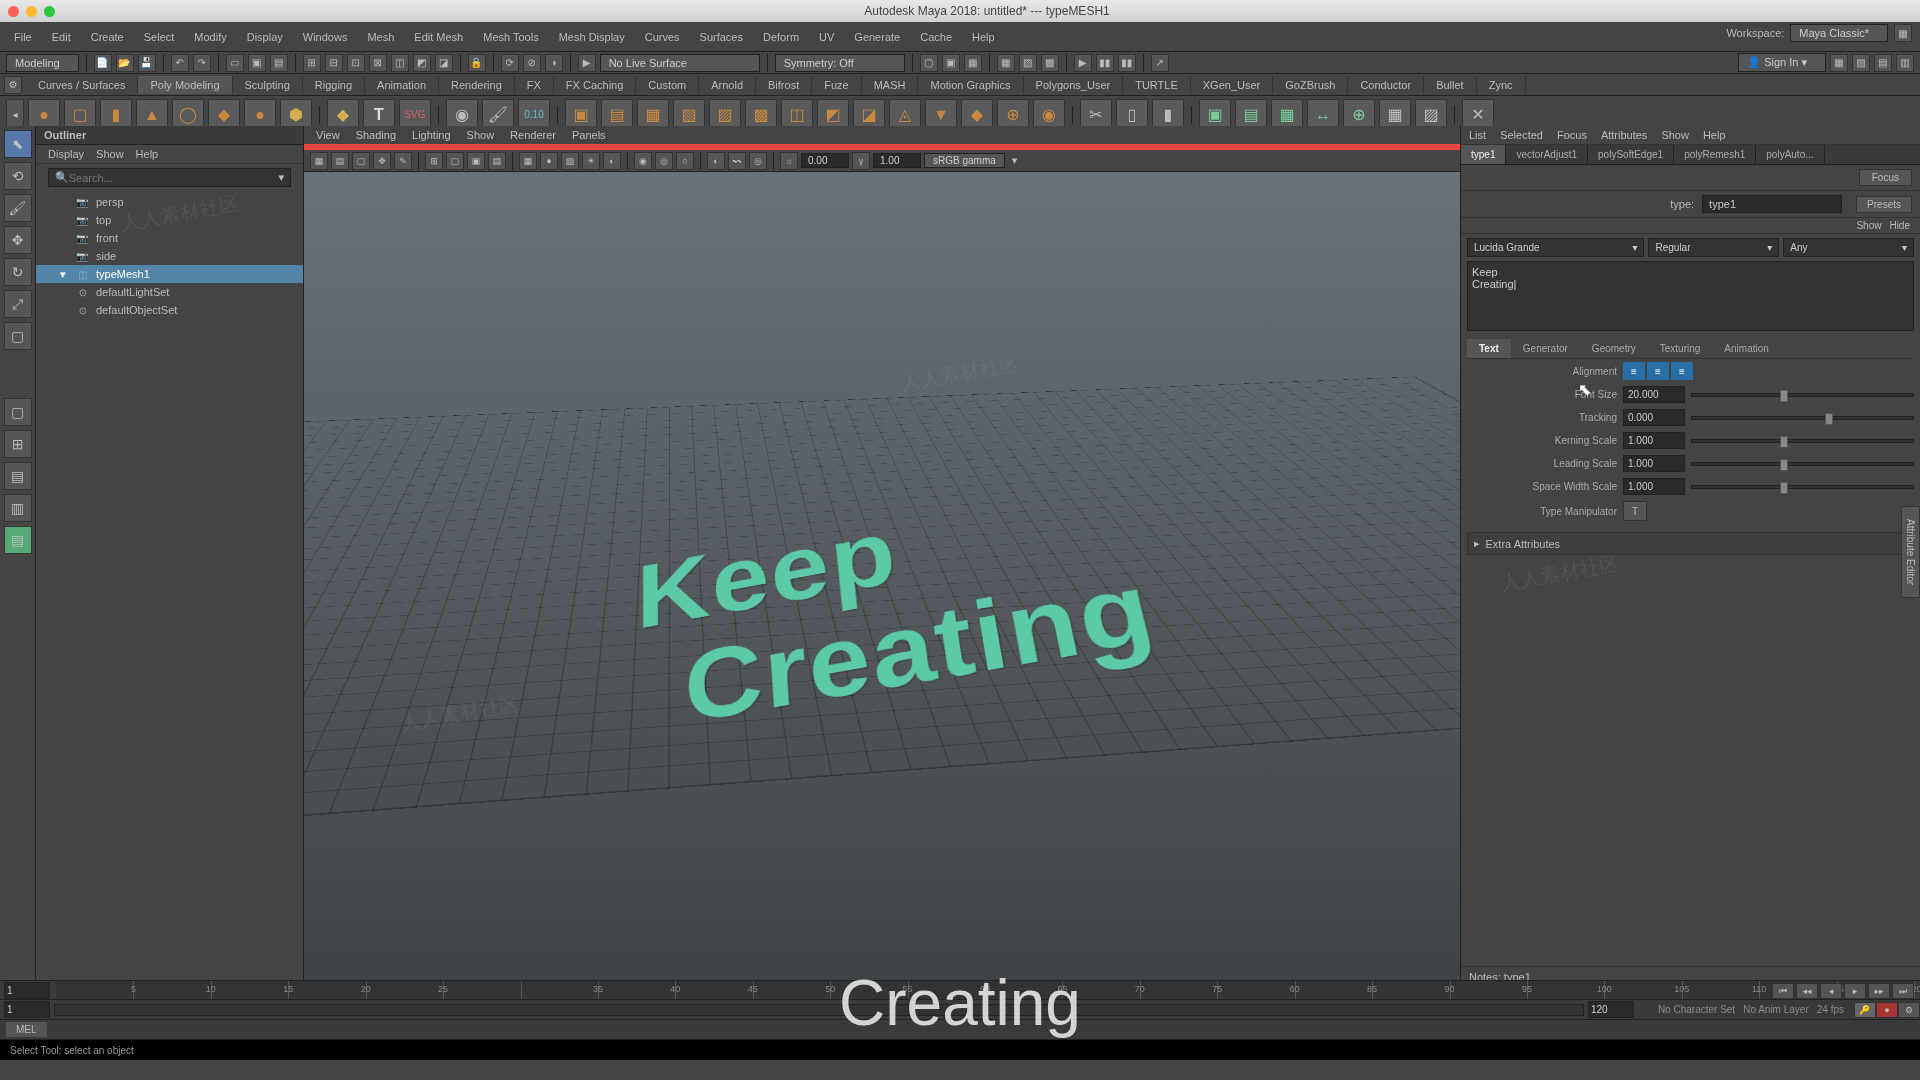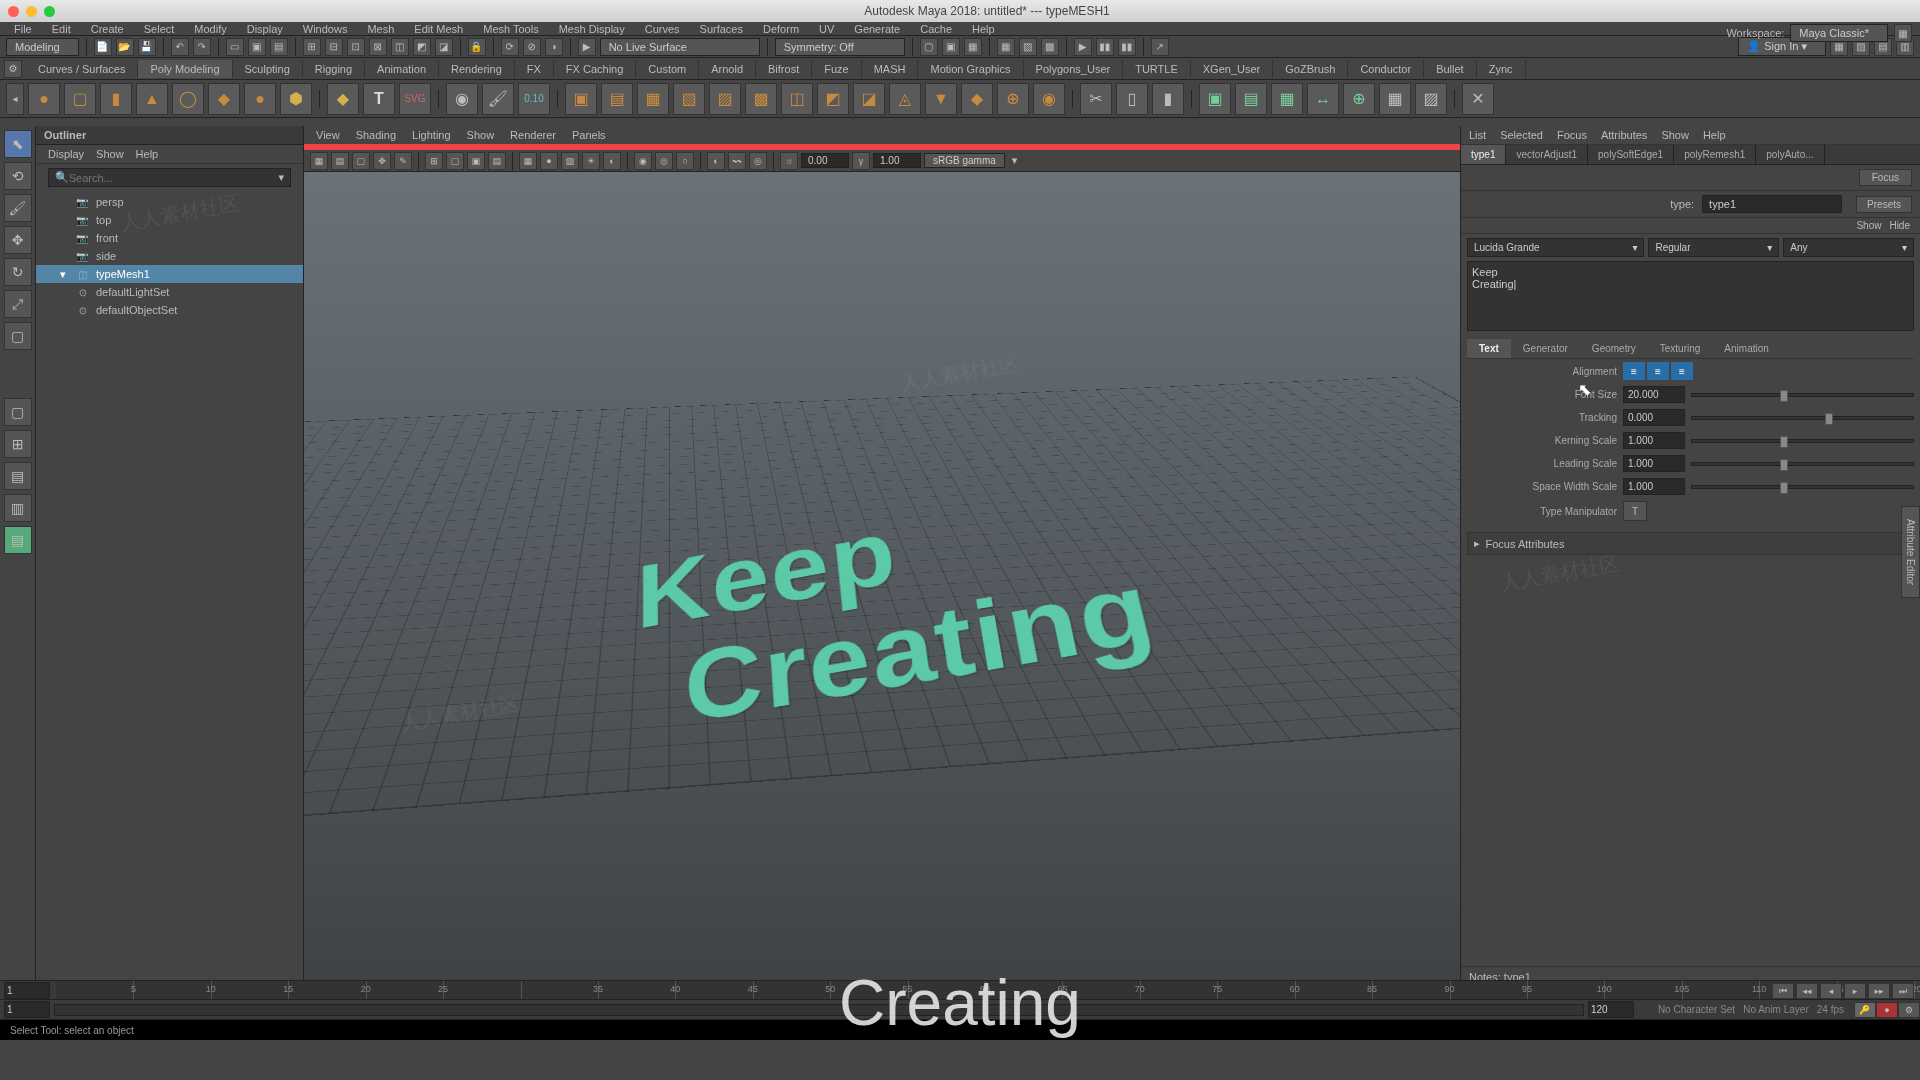--- a/index.html
+++ b/index.html
@@ -1,21 +1,21 @@
 <!DOCTYPE html>
 <html><head>
 <meta charset="utf-8">
 <style>
 * { margin:0; padding:0; box-sizing:border-box; font-family:Arial,Helvetica,sans-serif; }
 body { background:#444; color:#bbb; font-size:11px; width:1920px; height:1080px; position:relative; overflow:hidden; }
 .titlebar { height:22px; background:linear-gradient(#e8e8e8,#d0d0d0); display:flex; align-items:center; padding:0 8px; gap:7px; }
 .traffic-light { width:11px; height:11px; border-radius:50%; }
 .tl-red{background:#ff5f57}.tl-yellow{background:#febc2e}.tl-green{background:#28c840}
 .title-text{flex:1;text-align:center;color:#444;font-size:12px}
-.menubar{height:14px;background:#444;display:flex;align-items:center;padding:0 6px;gap:4px;border-bottom:1px solid #222}
+.menubar{height:30px;background:#444;display:flex;align-items:center;padding:0 6px;gap:4px;border-bottom:1px solid #222}
 .menubar span{padding:2px 8px;font-size:11px;cursor:pointer}
 .workspace-row{position:absolute;right:8px;top:22px;height:22px;display:flex;align-items:center;gap:6px;font-size:11px}
 .statusline{height:22px;background:#444;display:flex;align-items:center;padding:0 6px;border-bottom:1px solid #222;gap:4px}
 .status-dropdown{background:#555;border:1px solid #222;padding:2px 18px 2px 8px;font-size:11px;color:#ccc}
 .status-icon{width:18px;height:18px;background:#555;border:1px solid #333;display:flex;align-items:center;justify-content:center;font-size:10px}
 .status-sep{width:1px;height:18px;background:#222;margin:0 3px}
 .shelf-tabs{height:22px;background:#444;display:flex;align-items:center;border-bottom:1px solid #222}
 .shelf-tab{padding:3px 12px;font-size:11px;cursor:pointer;border-right:1px solid #333}
 .shelf-tab.active{background:#555}
 .shelf{height:38px;background:#444;display:flex;align-items:center;padding:0 6px;gap:4px;border-bottom:1px solid #222}
@@ -492,21 +492,21 @@
         <div class="ae-slider">
             <div class="ae-slider-thumb" style="left:40%"></div>
           </div>
       </div>
       <div class="ae-attr">
         <label>Type Manipulator</label>
         <div class="status-icon" style="width:24px;height:20px">T</div>
       </div>
       <div class="ae-collapse">
         <span>▸</span>
-        <span>Focus Attributes</span>
+        <span>Extra Attributes</span>
       </div>
     </div>
     <div class="ae-notes">Notes:  type1</div>
     <div class="ae-notesbox"></div>
     <div class="ae-bottom">
       <div class="ae-btn">Select</div>
       <div class="ae-btn">Load Attributes</div>
       <div class="ae-btn">Copy Tab</div>
     </div>
   </div>
@@ -581,20 +581,23 @@
     <input class="range-field" value="120" style="">
     <div class="range-info" id="rangeinfo">
         <span>No Character Set</span>
         <span>No Anim Layer</span>
         <span>24 fps</span>
       </div>
     <div class="play-btn" style="margin-left:10px;background:#666">🔑</div>
     <div class="play-btn" style="background:#a33">●</div>
     <div class="play-btn">⚙</div>
   </div>
+  <div class="cmd-row">
+    <span class="cmd-label">MEL</span>
+  </div>
   <div class="help-row">Select Tool: select an object</div>
 </div>
 
 <div class="overlay-text">Creating</div>
 
 <div class="cursor">⬉</div>
 
 <div class="watermark" style="top:200px;left:120px">人人素材社区</div>
 <div class="watermark" style="top:360px;left:900px">人人素材社区</div>
 <div class="watermark" style="top:560px;left:1500px">人人素材社区</div>

